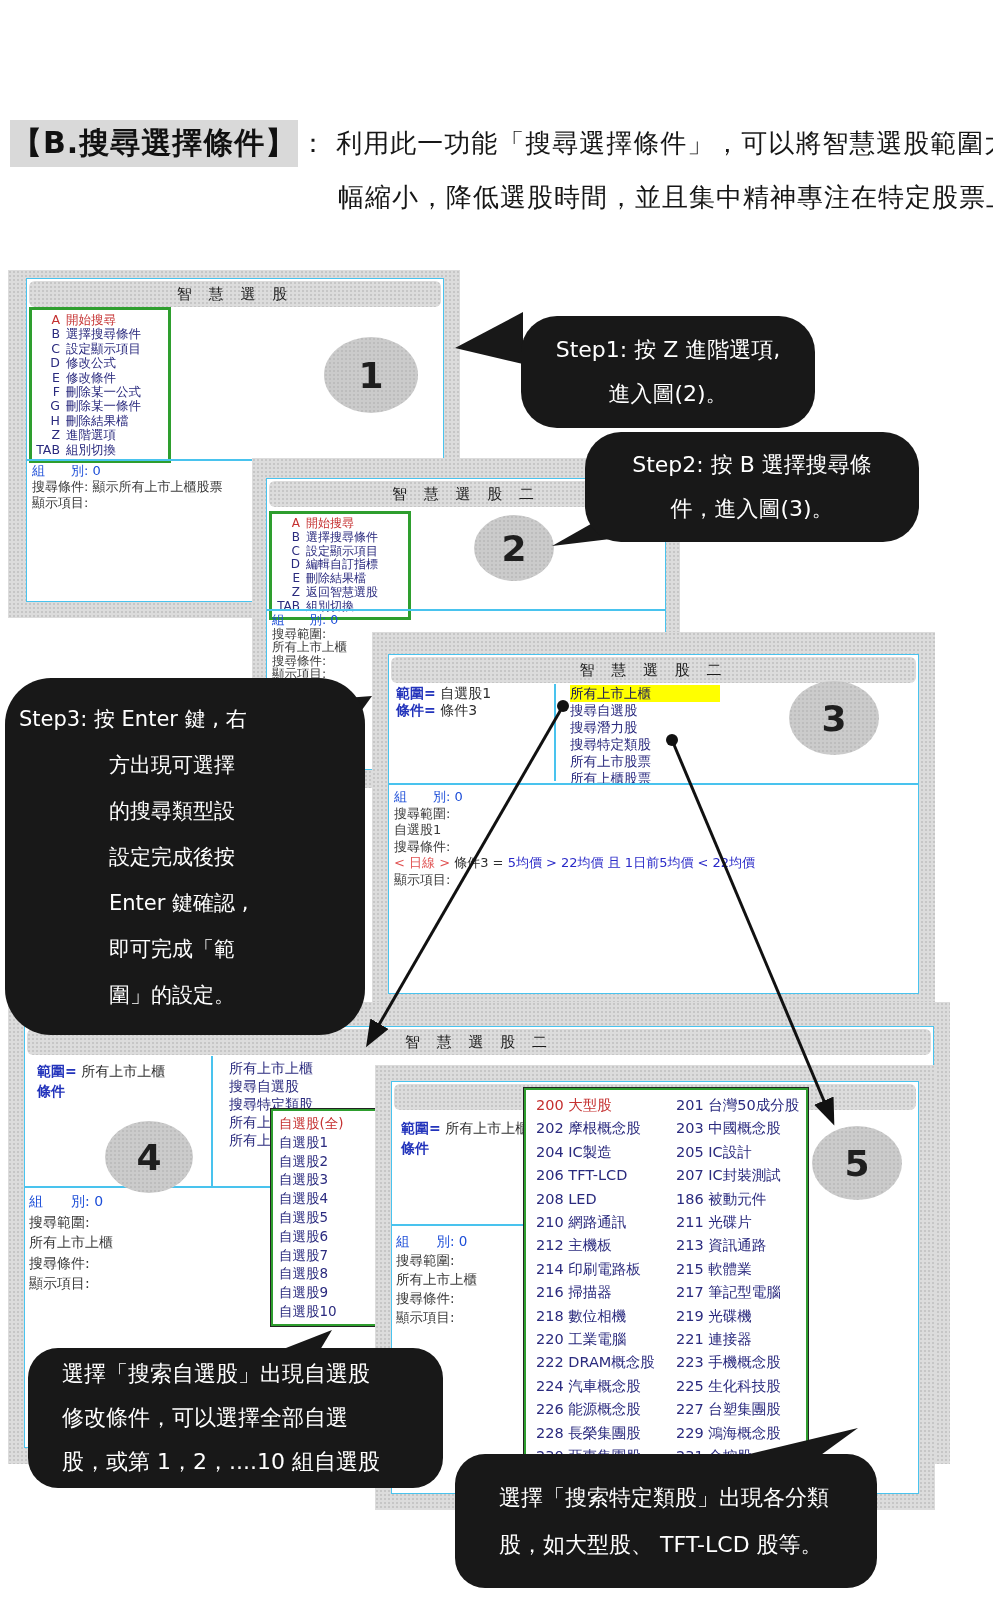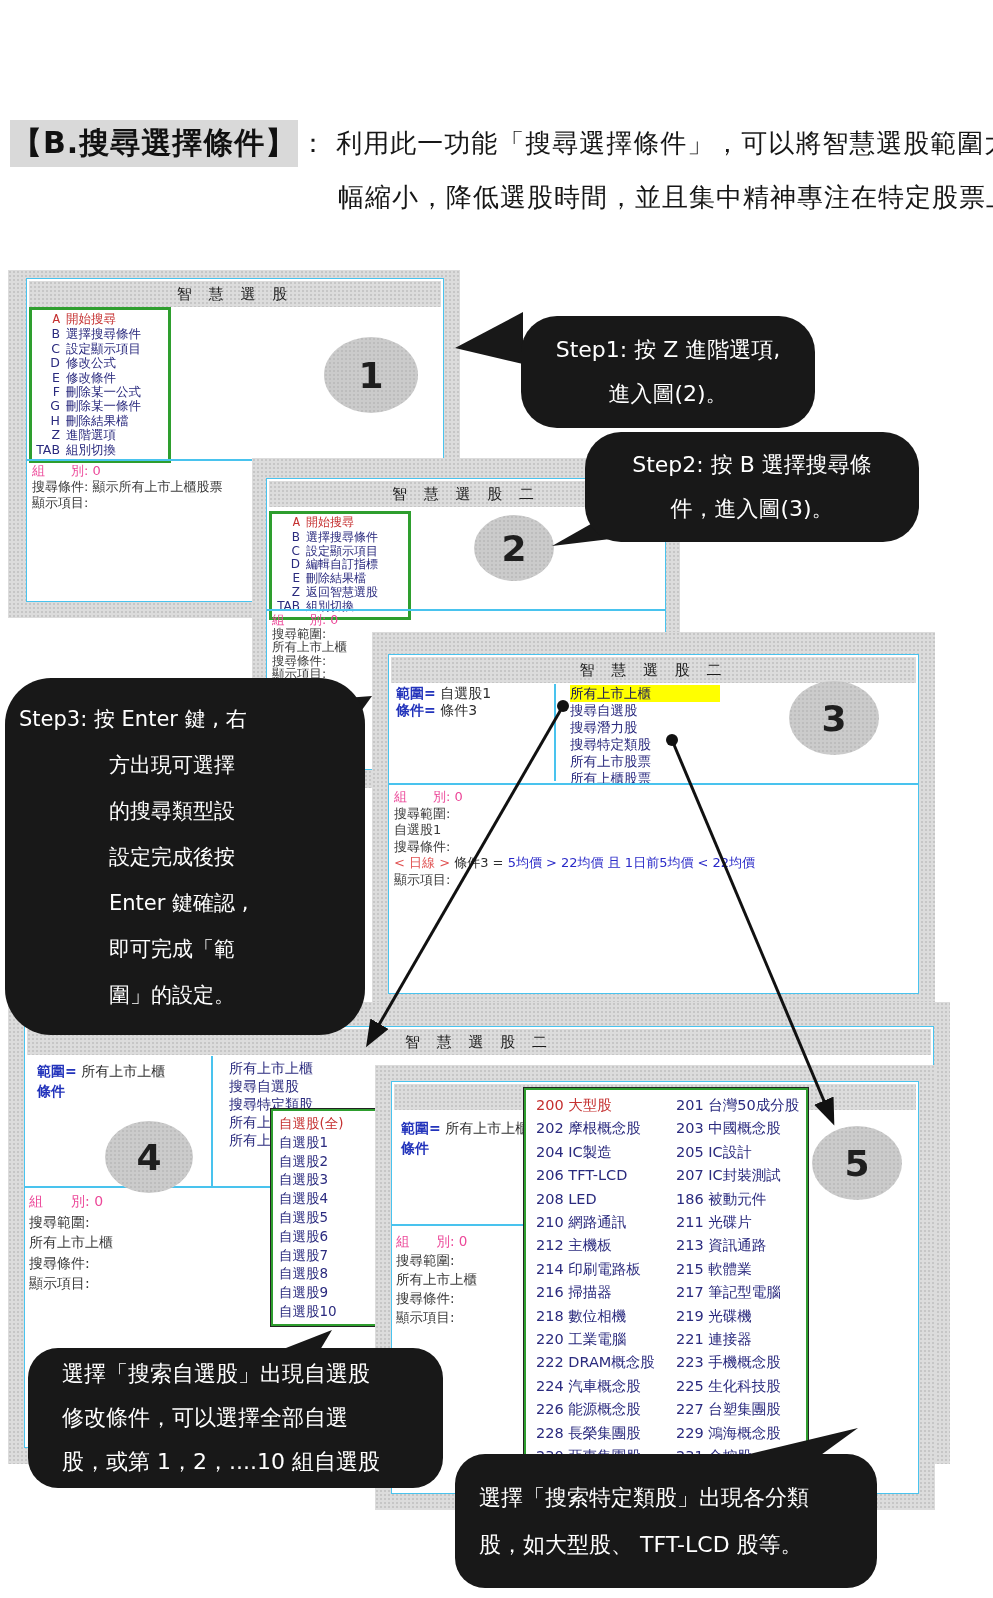--- a/index.html
+++ b/index.html
@@ -10,30 +10,30 @@
   
   .hdr-tag{position:absolute;left:10px;top:120px;background:#d9d9d9;color:#111;
            font-size:30px;font-weight:bold;padding:3px 2px;letter-spacing:1px;}
   .hdr-line{position:absolute;color:#161616;font-size:26px;letter-spacing:1px;white-space:nowrap;}
 
   
   .dotted{background-color:#dcdcdc;background-image:radial-gradient(#c6c6c6 1px,transparent 1px);background-size:4px 4px;}
   .win{position:absolute;box-sizing:border-box;}
   .win-inner{position:relative;width:100%;height:100%;background:#fff;border:1px solid var(--cyan);box-sizing:border-box;}
   .win-title{position:absolute;left:2px;right:2px;top:2px;height:26px;line-height:26px;text-align:center;
-             font-size:15px;letter-spacing:6px;color:#1d1d1d;white-space:nowrap;overflow:hidden;}
+             font-size:15px;letter-spacing:6px;color:#1d1d1d;white-space:nowrap;overflow:hidden;border-radius:6px;}
   .hline{position:absolute;left:0;right:0;height:2px;background:var(--cyan);}
   .vline{position:absolute;width:2px;background:var(--cyan);}
   .menu-box{position:absolute;border:3px solid var(--green);background:#fff;padding:3px 2px;box-sizing:content-box;}
   .menu-row{white-space:nowrap;color:var(--navy);}
-  .menu-row.red{color:var(--red);font-family:Liberation Mono, monospace;}
+  .menu-row.red{color:var(--red);}
   .mkey{display:inline-block;width:26px;text-align:right;margin-right:6px;}
   .status{position:absolute;color:#3a3a3a;}
   .srow{white-space:nowrap;}
-  .srow.cyan{color:#ec4899;}
+  .srow.cyan{color:#1d4ed8;}
   .list{position:absolute;color:var(--navy);}
   .lrow{white-space:nowrap;}
   .lrow.hl{background:#ffff00;color:#14145a;width:150px;}
   .panel{position:absolute;white-space:nowrap;}
   .plab{color:#2233bb;font-weight:bold;}
   .pval{color:#2e2e2e;}
   .popup{position:absolute;background:#fff;border:2px solid var(--green);outline:1px solid #222;z-index:5;color:var(--navy);}
   .popup .lrow.red{color:var(--red);}
   .popup-grid{display:grid;grid-template-columns:140px 1fr;}
   .badge{position:absolute;border-radius:50%;background-color:#cbcbcb;
@@ -46,21 +46,21 @@
 
   
   .bubble{position:absolute;background:#181818;color:#fff;z-index:40;
           display:flex;flex-direction:column;justify-content:center;font-size:22px;}
   .bubble .brow{white-space:nowrap;}
   .b1 .brow,.b2 .brow{text-align:center;line-height:44px;}
   .b3{font-size:21px;}
   .b3 .brow{line-height:46px;padding-left:104px;}
   .b3 .brow.first{padding-left:14px;}
   .b4 .brow{line-height:44px;padding-left:34px;}
-  .b5 .brow{line-height:47px;padding-left:24px;}
+  .b5 .brow{line-height:47px;padding-left:44px;}
 
   .overlay{position:absolute;left:0;top:0;z-index:30;pointer-events:none;}
 </style>
 </head>
 <body>
 
 <div id="page">
 
   <span class="hdr-tag">【B.搜尋選擇條件】</span>
   <span class="hdr-line" style="left:300px;top:126px;">： 利用此一功能「搜尋選擇條件」，可以將智慧選股範圍大</span>

